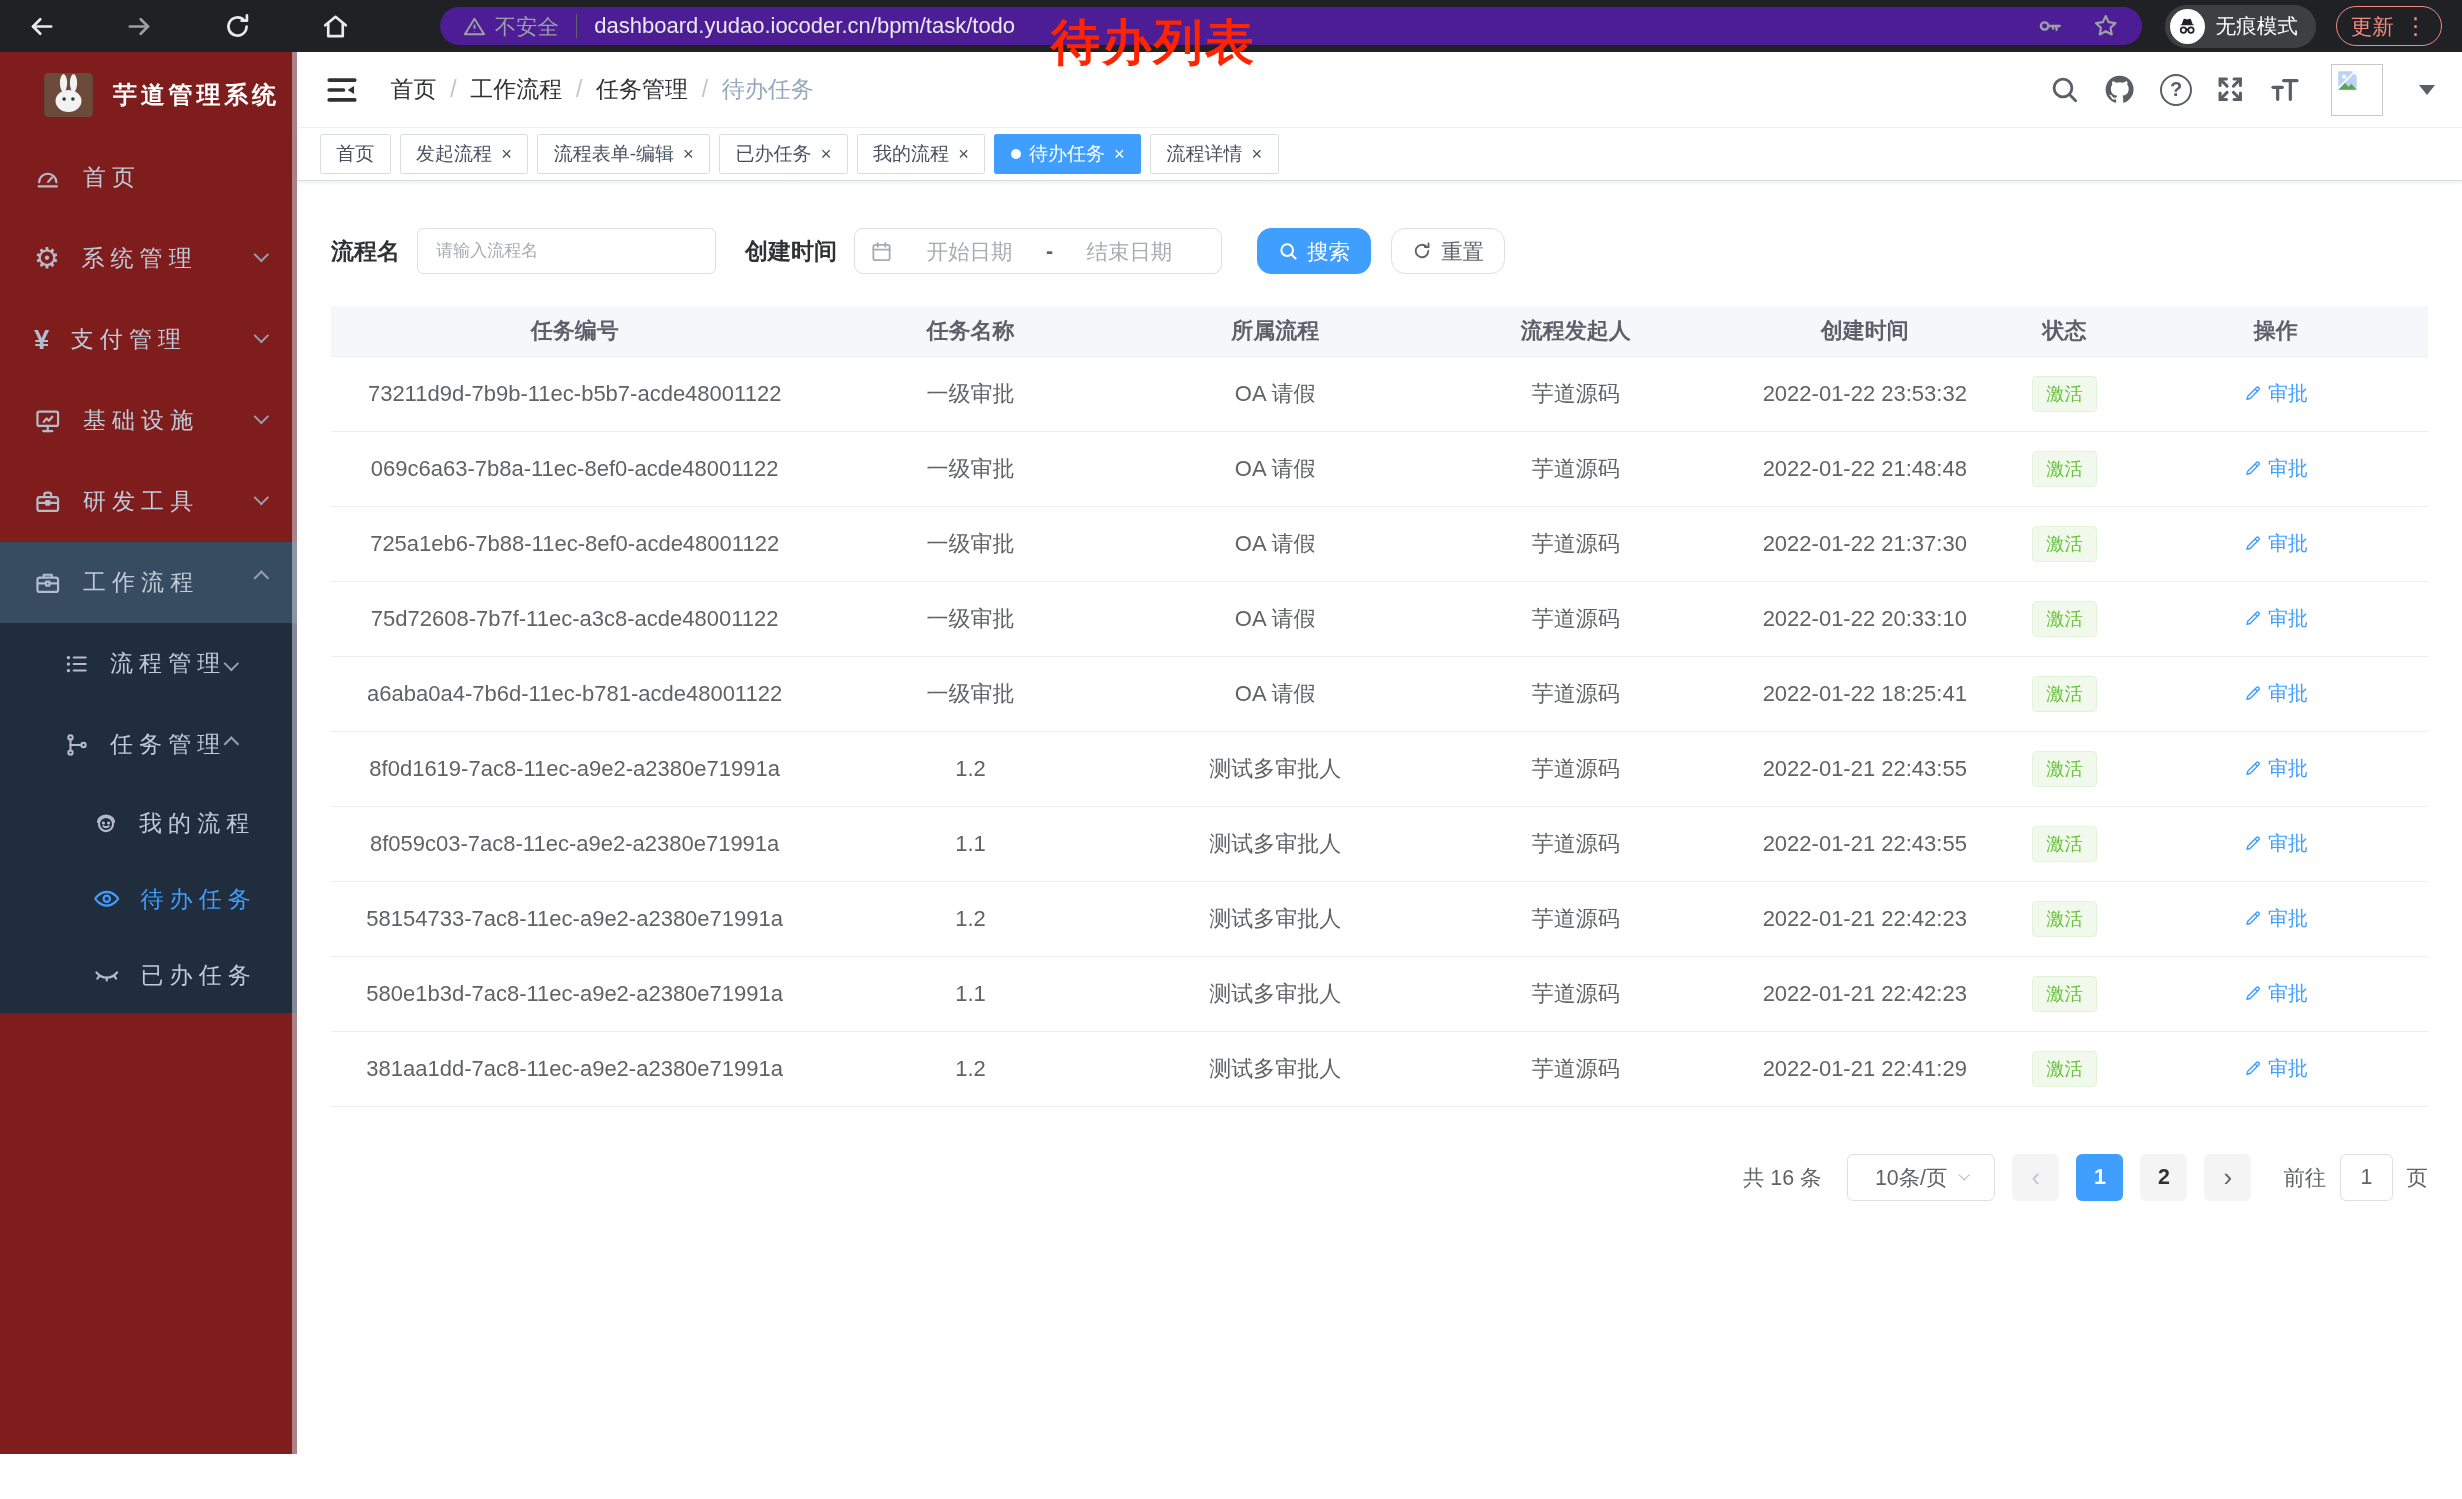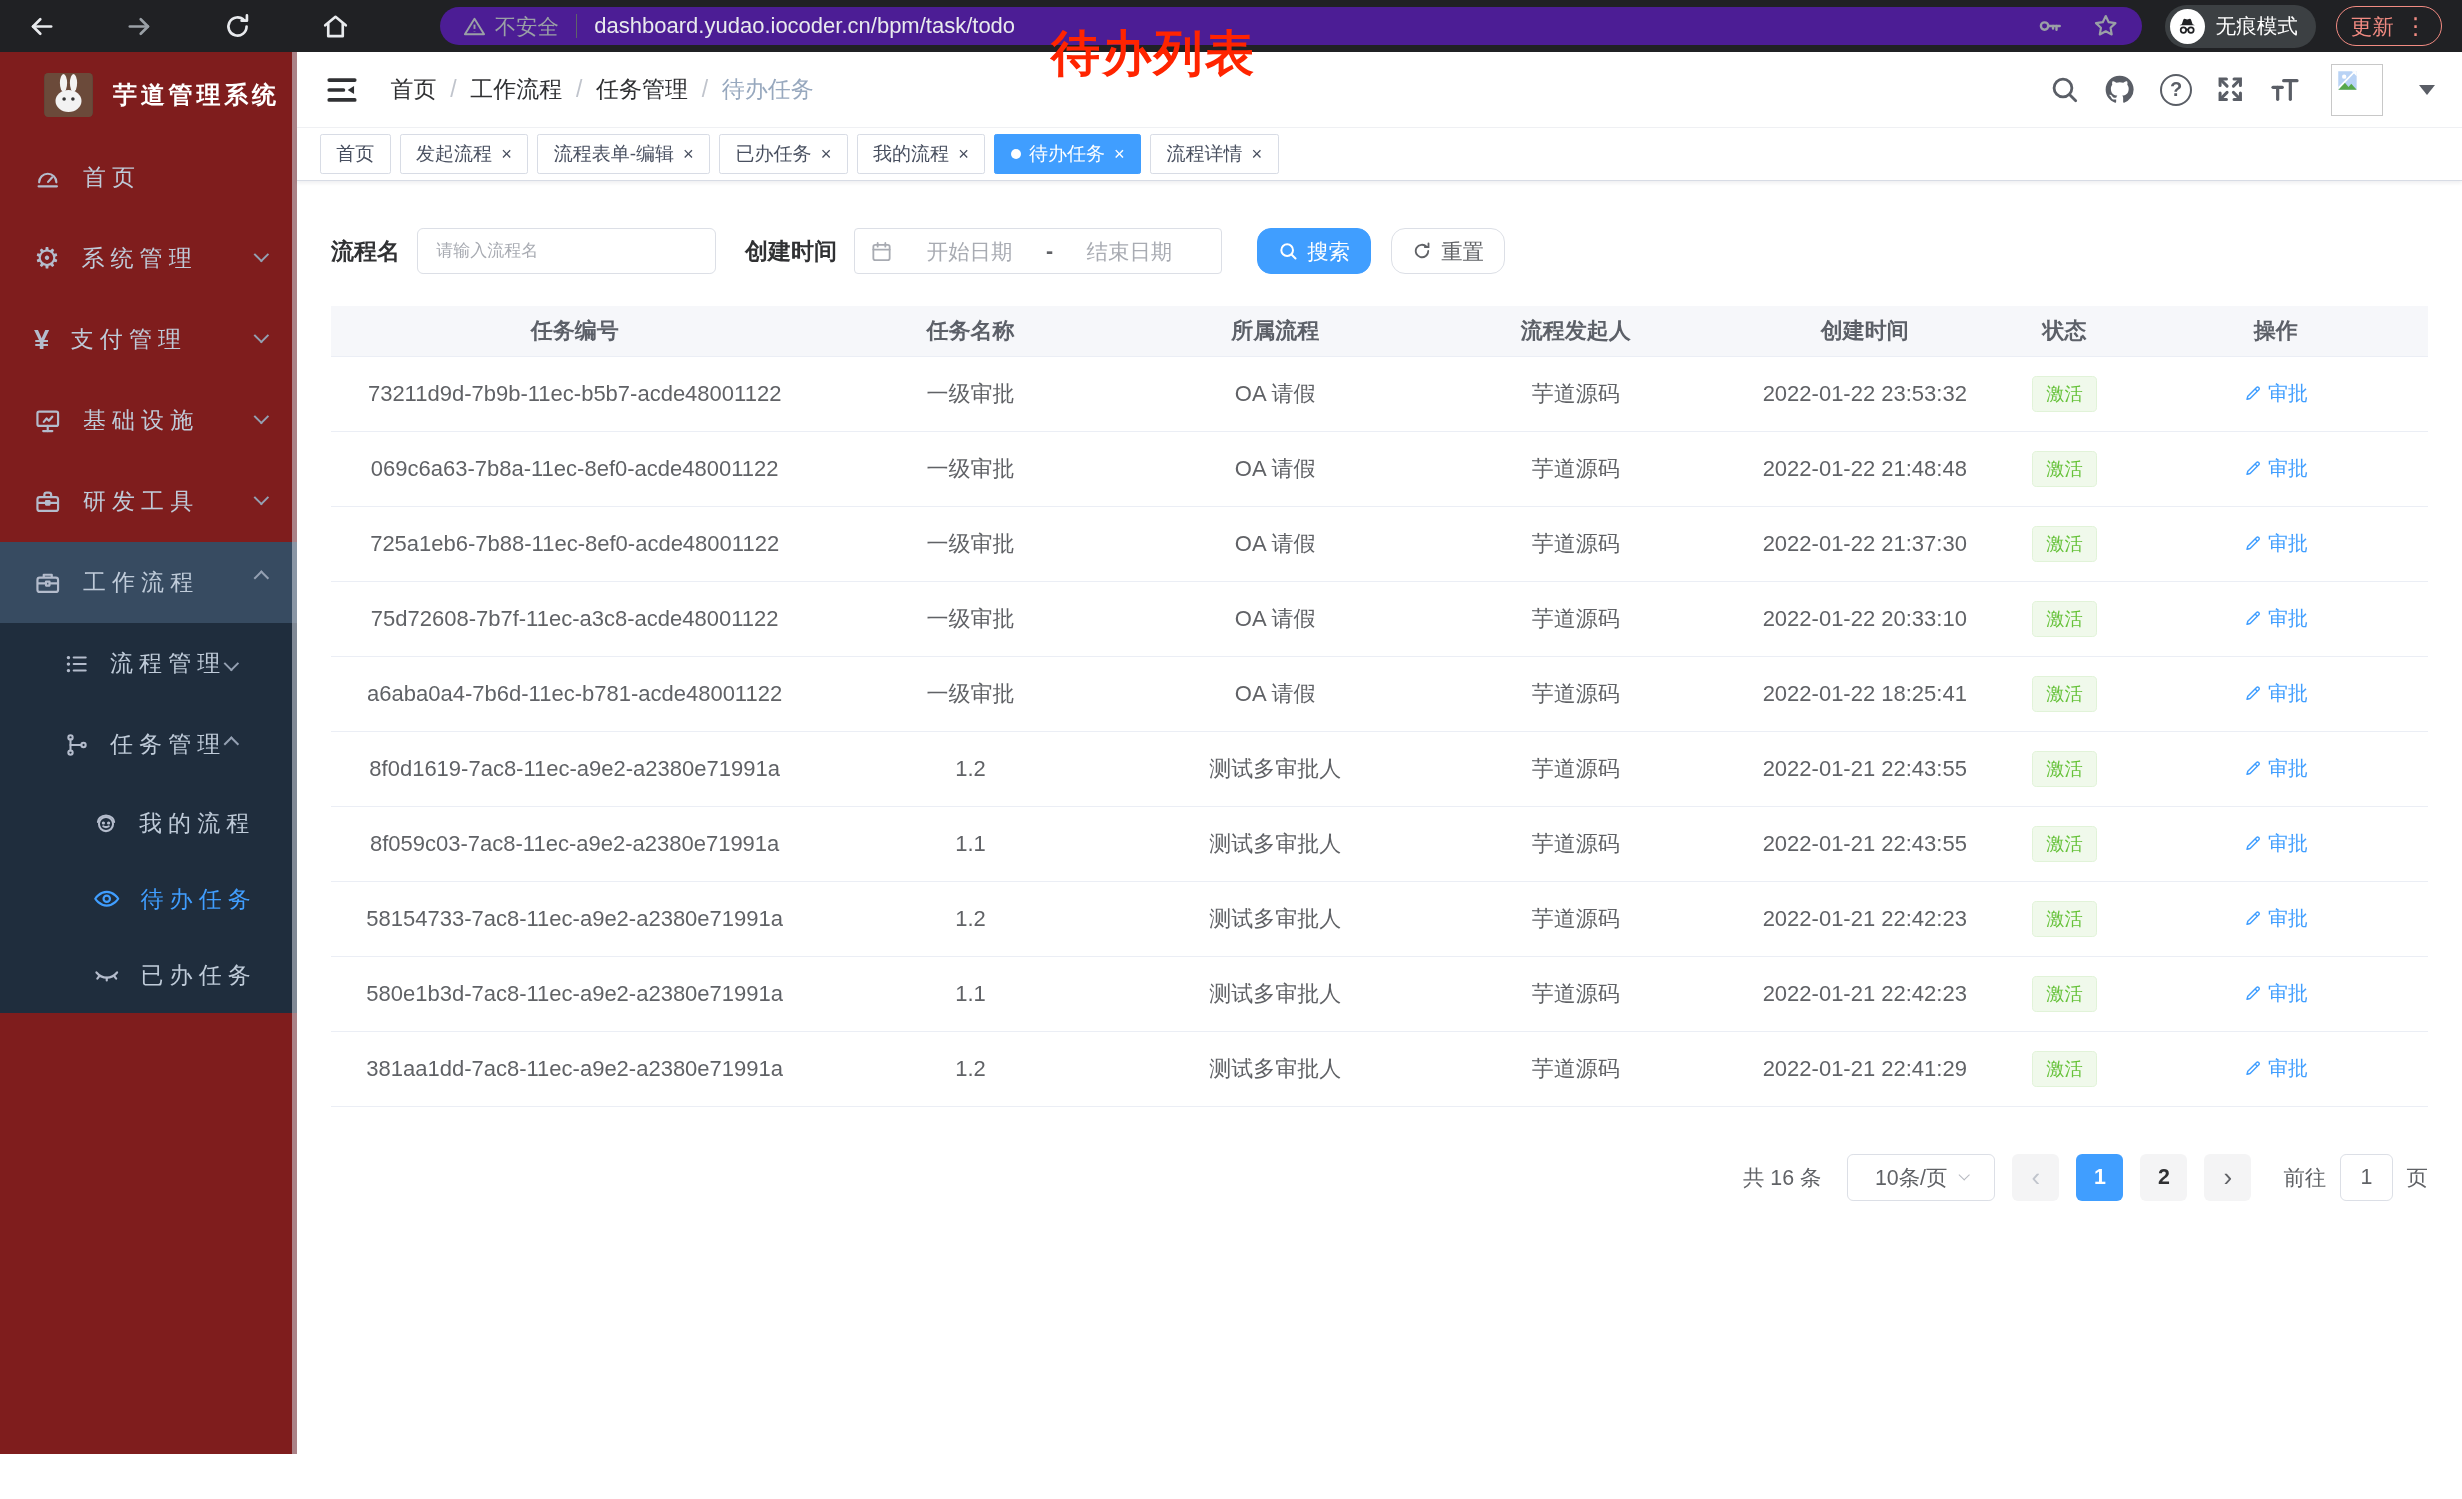--- a/index.html
+++ b/index.html
@@ -36,21 +36,21 @@
   .incog-circle{ width:35px; height:35px; border-radius:50%; background:#ffffff;
     display:flex; align-items:center; justify-content:center; }
   .update{
     height:40px; border:1.5px solid #f28b82; border-radius:20px; color:#f28b82;
     display:flex; align-items:center; gap:10.7px; padding:0 13.7px; font-size:21.4px; flex:0 0 auto;
   }
   .update .dots{ font-size:23px; line-height:1; }
 
   
   .annotation{
-    position:absolute; left:1051px; top:21px; z-index:99;
+    position:absolute; left:1051px; top:10px; z-index:99;
     font-size:49px; font-weight:700; color:#ff2400; letter-spacing:2.3px; white-space:nowrap;
   }
 
   
   .sidebar{
     position:absolute; top:52px; left:0; width:297px; height:1402px;
     background:#7f1d1d; color:#bfcbd9; font-size:23px;
   }
   .main{ position:absolute; top:52px; left:297px; width:2165px; height:1402px; background:#ffffff; }
 
@@ -107,21 +107,21 @@
 
   
   .content{ padding:47px 34px 0 34px; }
   .filters{ display:flex; align-items:center; font-size:23px; color:#303133; }
   .f-label{ font-weight:700; margin-right:17px; white-space:nowrap;}
   .f-input{ width:299px; height:46px; border:0.8px solid #dcdfe6; border-radius:6.1px;
             padding:0 18.3px; font-size:17px; color:#606266; outline:none;
             font-family:"Liberation Sans","DejaVu Sans",sans-serif;}
   .f-input::placeholder{ color:#a8abb2; }
   .f-label2{ font-weight:700; margin:0 17px 0 29px; white-space:nowrap;}
-  .daterange{ width:368px; height:46px; border:0.8px solid #dcdfe6; border-radius:4px;
+  .daterange{ width:368px; height:46px; border:0.8px solid #dcdfe6; border-radius:9px;
               display:flex; align-items:center; padding:0 15.3px; color:#a8abb2; font-size:21.4px;justify-content:space-between;}
   .daterange .cal{ color:#a8abb2; flex:0 0 auto; }
   .daterange .ph{ flex:1; text-align:center; }
   .daterange .dash{ color:#606266; font-weight:700; flex:0 0 auto;}
   .btn{ height:46px; border-radius:14px; display:inline-flex; align-items:center; gap:9.2px;
         font-size:21.4px; padding:0 20px; white-space:nowrap; cursor:default;}
   .btn-primary{ background:#409eff; color:#fff; margin-left:35px; border:0.8px solid #409eff;}
   .btn-plain{ background:#fff; color:#606266; border:0.8px solid #dcdfe6; margin-left:20px;}
 
   

